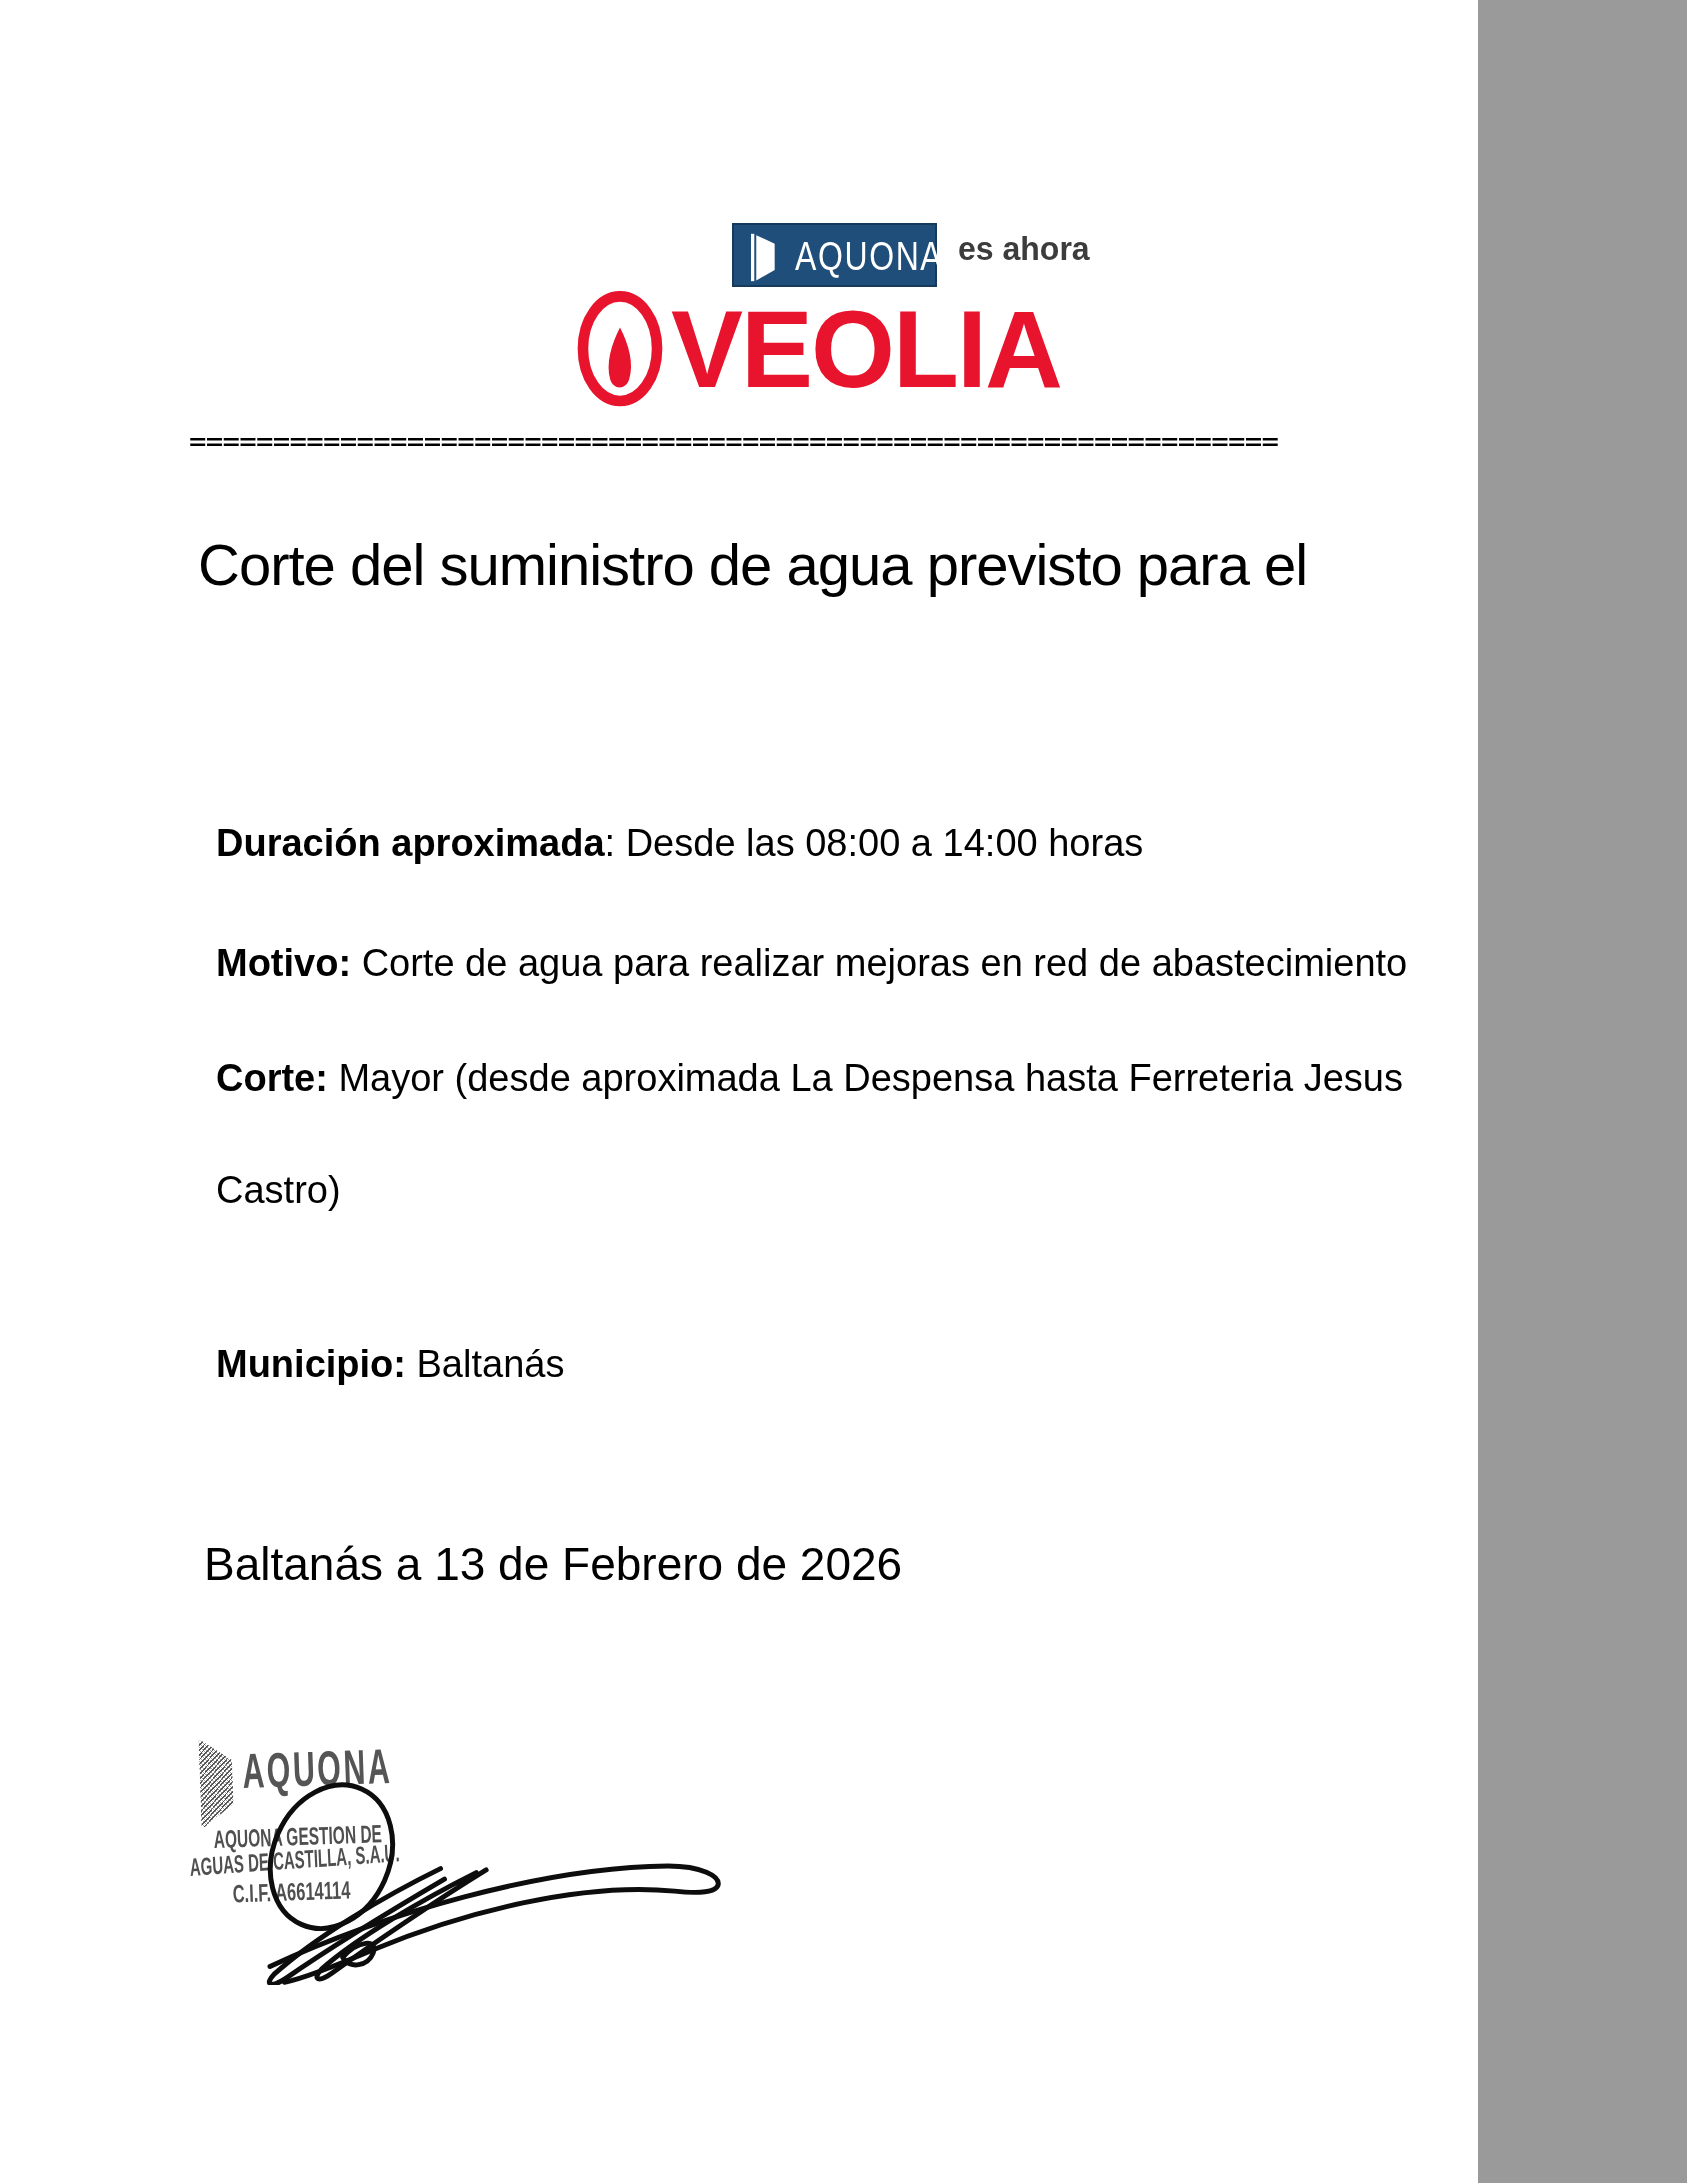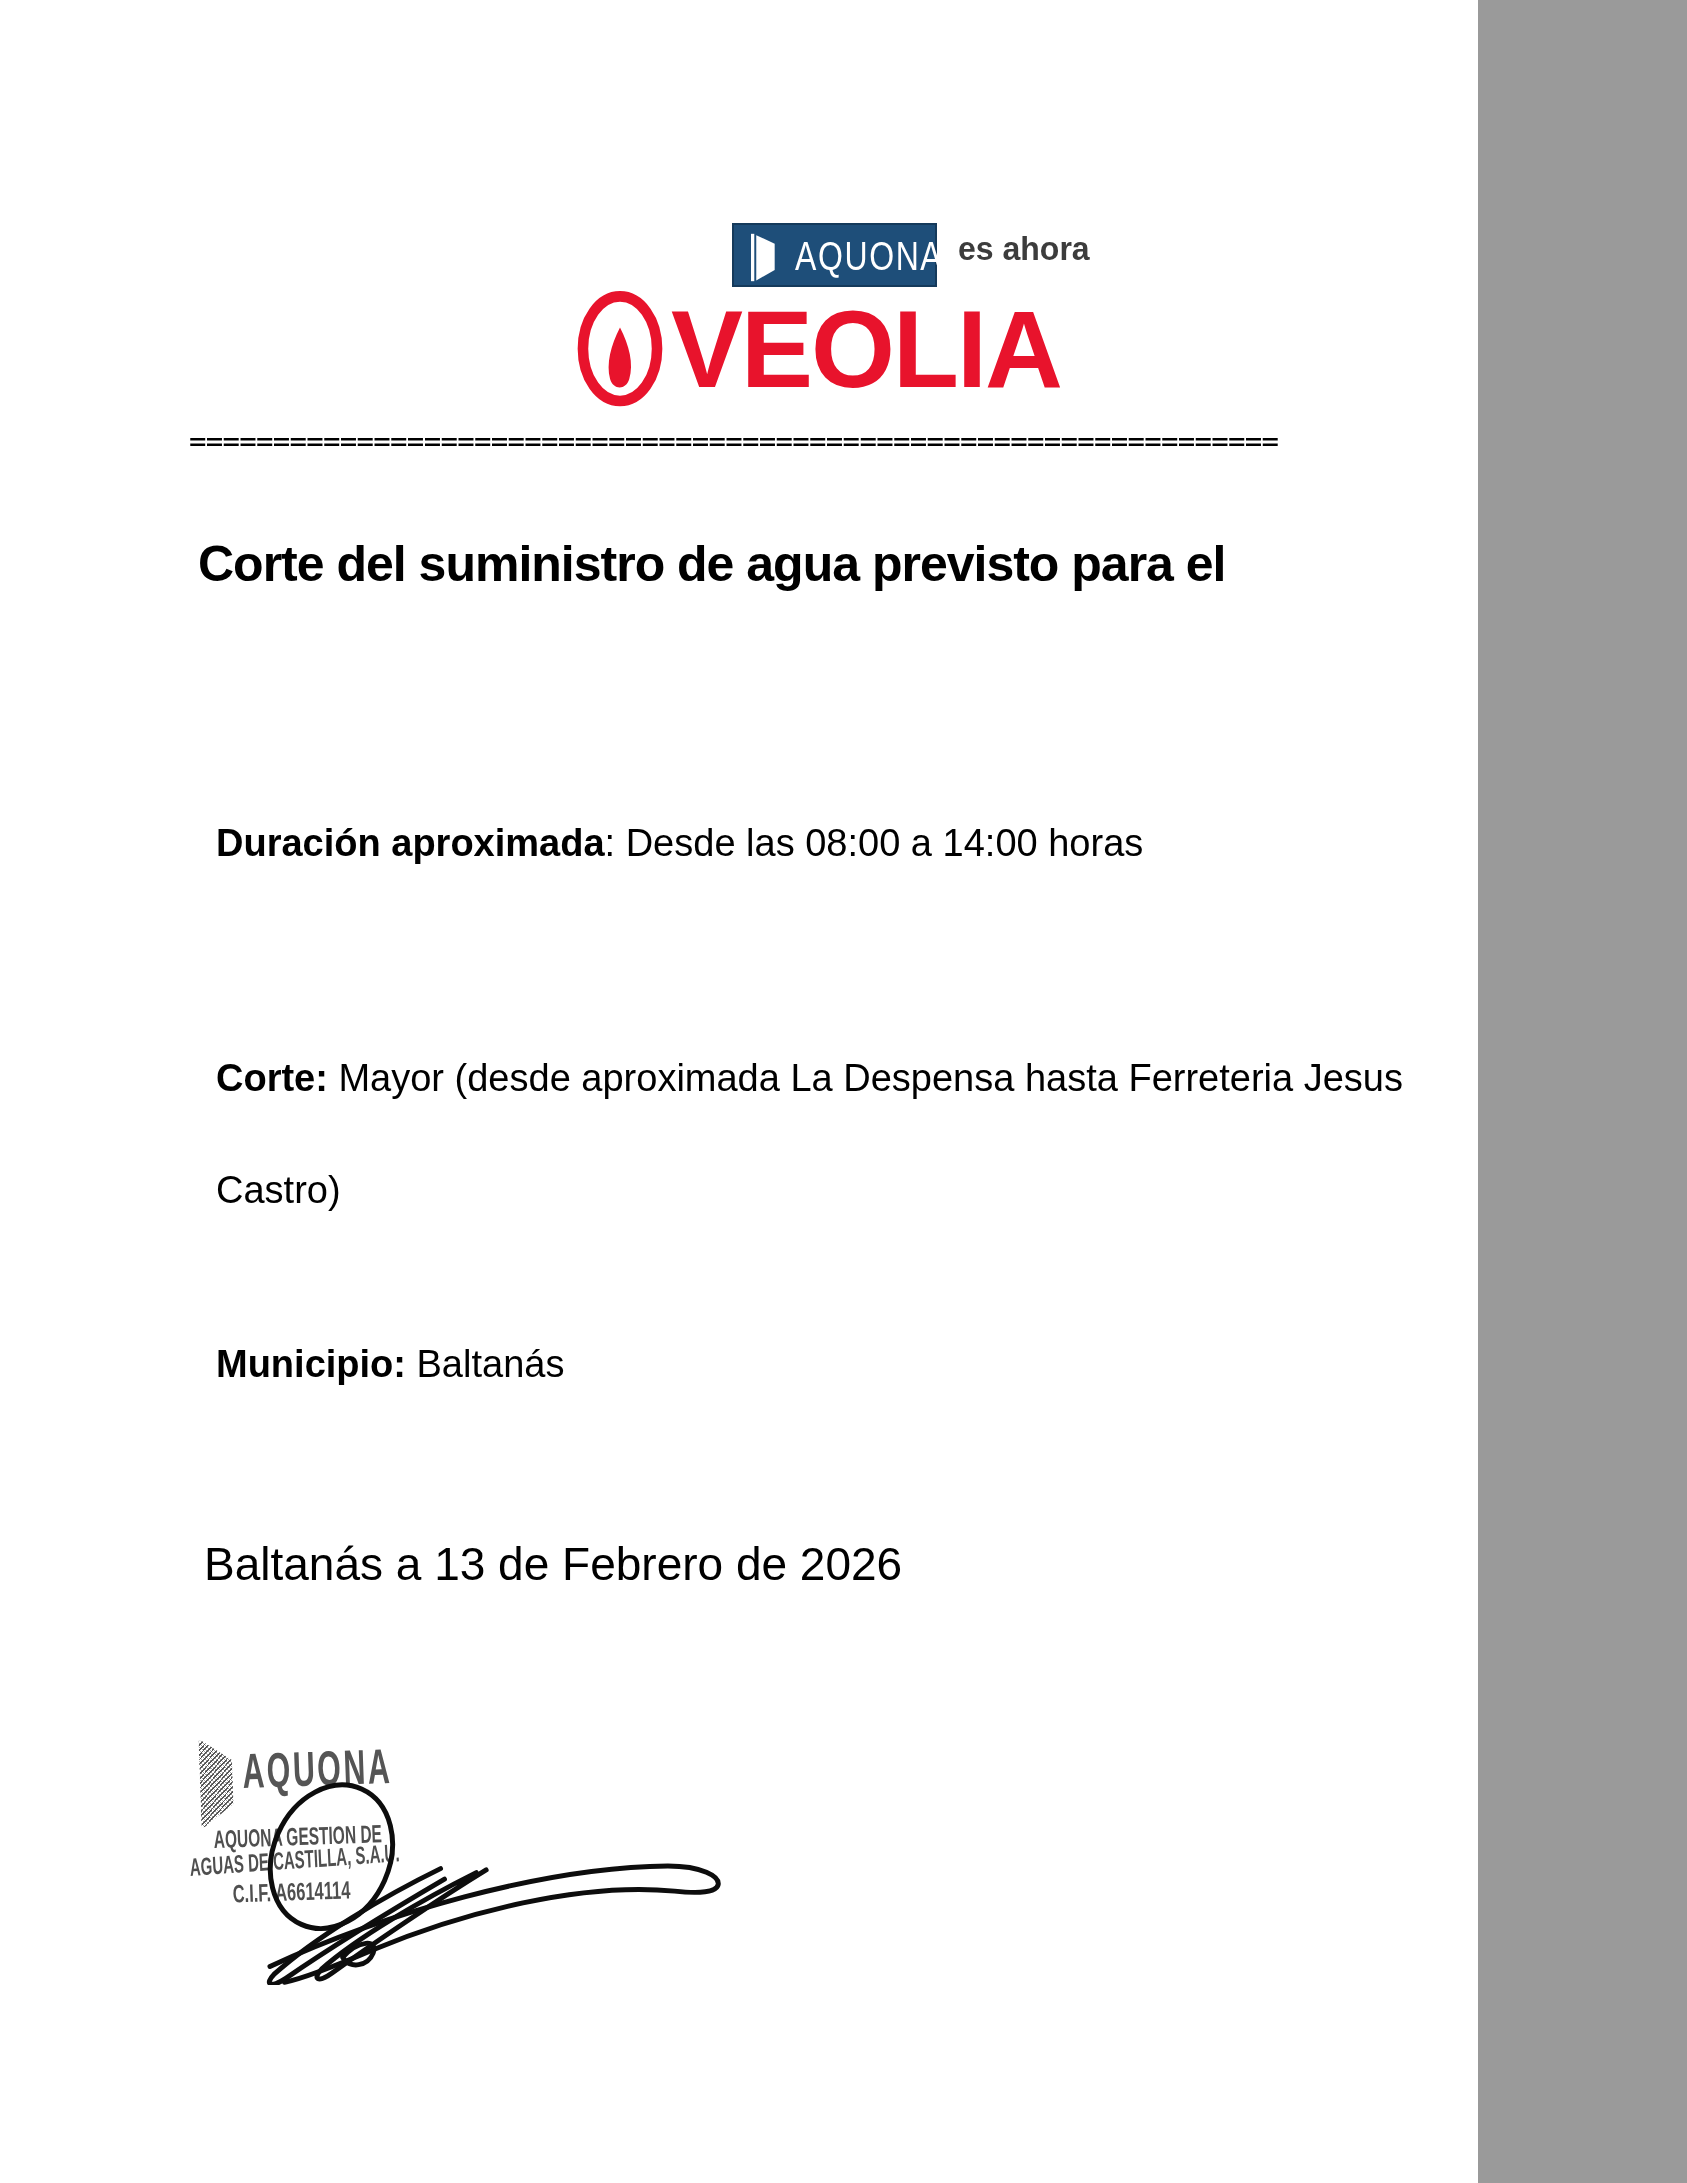--- a/index.html
+++ b/index.html
@@ -39,21 +39,21 @@
   
   .separator{
     position:absolute;left:189px;top:427px;
     font-family:"DejaVu Sans Mono", monospace;
     font-size:29px;line-height:1;letter-spacing:-0.7px;color:#000;
     white-space:pre;
   }
   
   .doc-title{
     position:absolute;left:198px;top:519px;width:1257px;
-    font-size:50px;line-height:91px;font-weight:bold;letter-spacing:-1px;
+    font-size:58px;line-height:91px;font-weight:normal;letter-spacing:-1px;
     white-space:pre;
   }
   
   .field{
     position:absolute;left:200px;margin:16px;
     font-size:38px;line-height:1;white-space:pre;
   }
   .field b{font-weight:bold;}
   .f-duracion{top:808px;}
   .f-motivo{top:928px;}
@@ -115,20 +115,21 @@
     </svg>
   </span>
   <div class="veolia-word">VEOLIA</div>
 
   <div class="separator">=================================================================</div>
 
   <div class="doc-title"><span>Corte del suministro de agua previsto para el</span><br></div>
 
   <p class="field f-duracion"><b>Duración aproximada</b><span>: Desde las 08:00 a 14:00 horas</span></p>
 
+  <p class="field f-motivo"><b>Motivo:</b><span> Corte de agua para realizar mejoras en red de abastecimiento</span></p>
 
   <p class="field f-calles"><b>Corte:</b><span> Mayor (desde aproximada La Despensa hasta Ferreteria Jesus</span></p>
 
   <p class="field f-castro"><b></b><span>Castro)</span></p>
 
   <p class="field f-municipio"><b>Municipio:</b><span> Baltanás</span></p>
 
   <p class="closing">Baltanás a 13 de Febrero de 2026</p>
 
   <div class="stamp">

